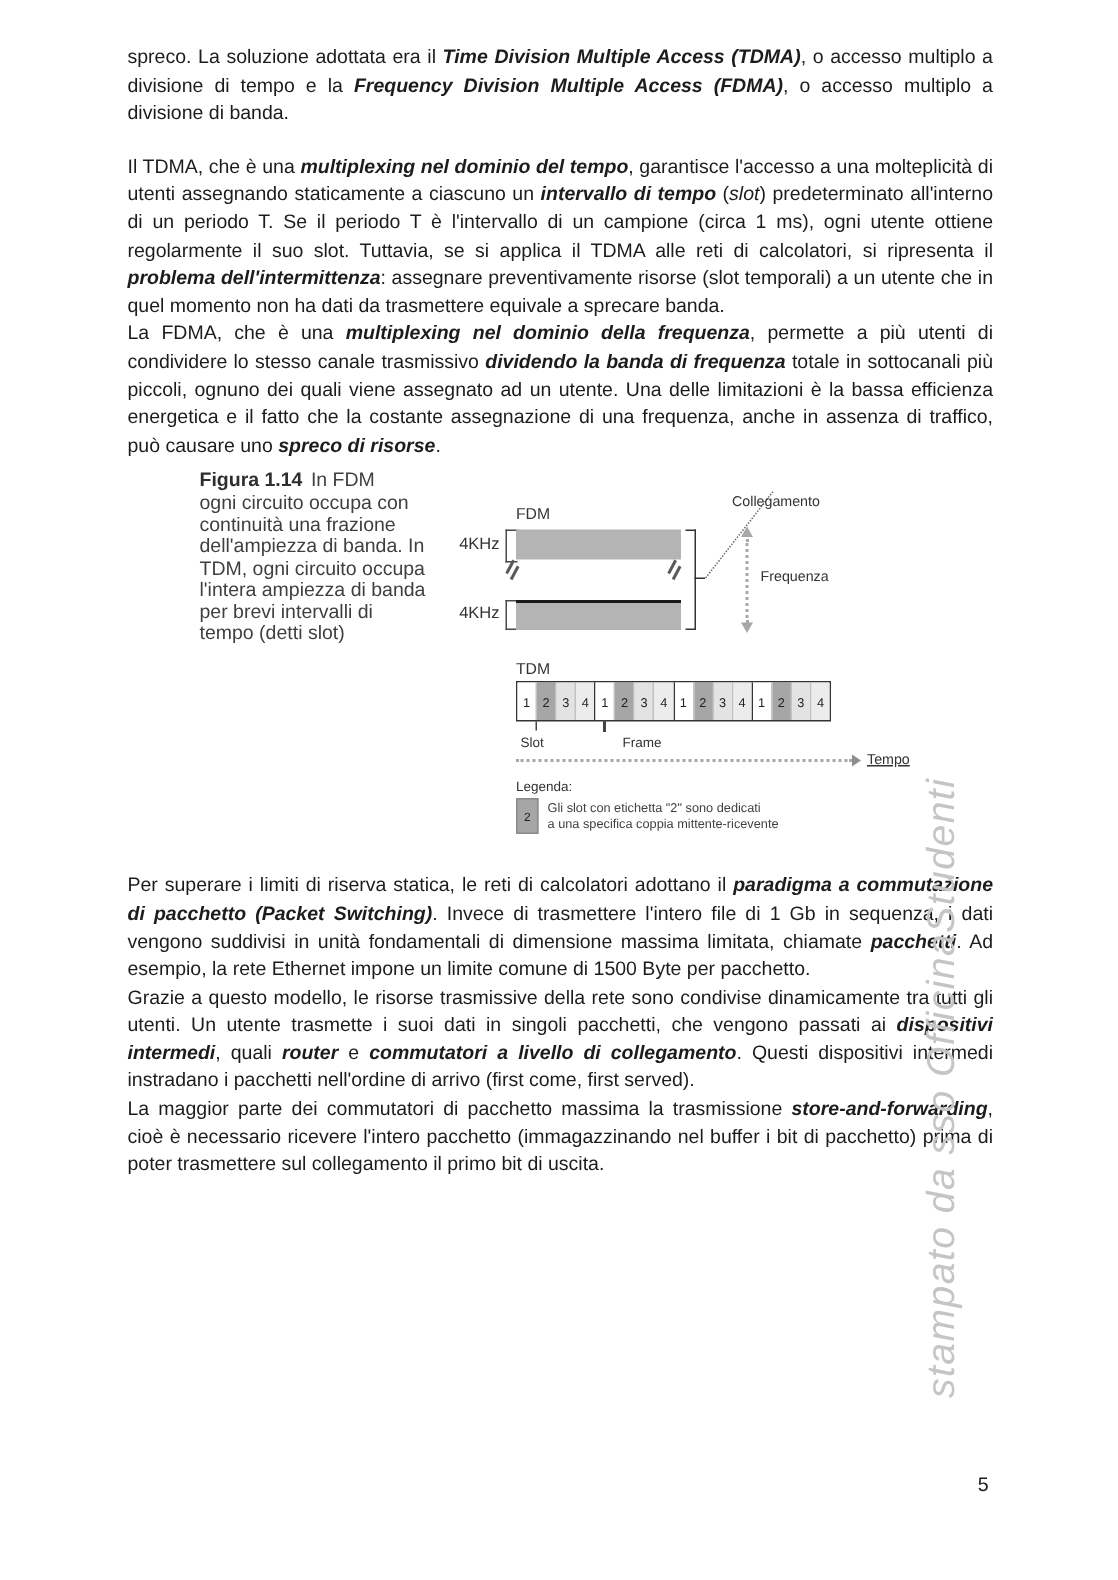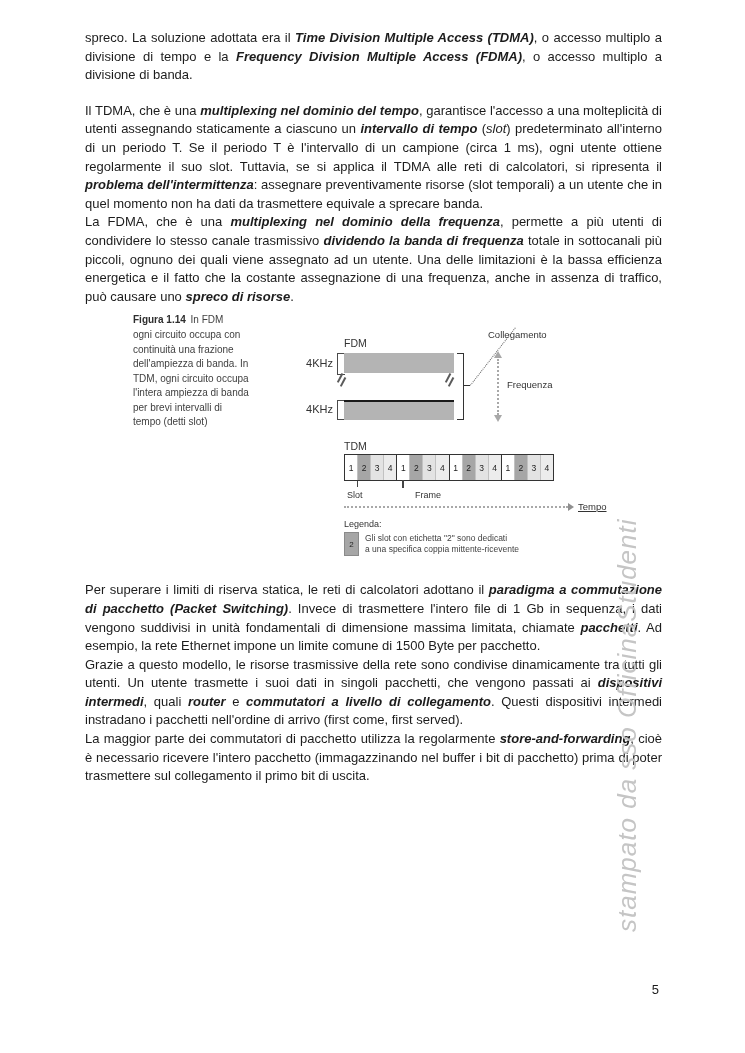--- a/index.html
+++ b/index.html
@@ -12,21 +12,21 @@
   p.p{margin:0;font-size:13px;line-height:18.6px;text-align:justify;}
   p.p b{font-weight:bold;font-style:italic;}
   p.p1{margin-top:29px;}
   p.p2{margin-top:17px;}
   p.p4{margin-top:16px;}
   p.p7{margin-top:16px;}
   .prelines{white-space:pre-line;}
 
   
   .figure{position:relative;height:252px;margin-top:7px;font-size:10px;color:#333;}
-  .fig-caption{position:absolute;left:48px;top:0;width:172px;font-size:10px;line-height:14.6px;color:#3f3f3f;}
+  .fig-caption{position:absolute;left:48px;top:0;width:172px;font-size:13px;line-height:14.6px;color:#3f3f3f;}
   .fig-caption b{color:#2e2e2e;}
   .fig-caption .prelines{margin-left:2px;}
 
   .fdm-label{position:absolute;left:259px;top:24px;font-size:10.5px;}
   .bar{position:absolute;left:259px;width:110px;background:#b4b4b4;}
   .bar-top{top:40px;height:20px;}
   .bar-bottom{top:87px;height:18px;border-top:2px solid #1a1a1a;}
   .bracket{position:absolute;left:252px;width:7px;border:1px solid #4a4a4a;border-right:none;}
   .bracket-top{top:40px;height:20px;}
   .bracket-bottom{top:87px;height:18px;}
@@ -151,18 +151,18 @@
       <div class="tempo-head"></div>
       <div class="tempo-lbl">Tempo</div>
       <div class="legenda">Legenda:</div>
       <div class="legend-box">2</div>
       <div class="legend-text prelines">Gli slot con etichetta "2" sono dedicati
 a una specifica coppia mittente-ricevente</div>
     </div>
 
     <p class="p p4"><span>Per superare i limiti di riserva statica, le reti di calcolatori adottano il </span><b>paradigma a commutazione di pacchetto (Packet Switching)</b><span>. Invece di trasmettere l'intero file di 1 Gb in sequenza, i dati vengono suddivisi in unità fondamentali di dimensione massima limitata, chiamate </span><b>pacchetti</b><span>. Ad esempio, la rete Ethernet impone un limite comune di 1500 Byte per pacchetto.</span></p>
     <p class="p"><span>Grazie a questo modello, le risorse trasmissive della rete sono condivise dinamicamente tra tutti gli utenti. Un utente trasmette i suoi dati in singoli pacchetti, che vengono passati ai </span><b>dispositivi intermedi</b><span>, quali </span><b>router</b><span> e </span><b>commutatori a livello di collegamento</b><span>. Questi dispositivi intermedi instradano i pacchetti nell'ordine di arrivo (first come, first served).</span></p>
-    <p class="p"><span>La maggior parte dei commutatori di pacchetto utilizza la regolarmente </span><b>store-and-forwarding</b><span>, cioè è necessario ricevere l'intero pacchetto (immagazzinando nel buffer i bit di pacchetto) prima di poter trasmettere sul collegamento il primo bit di uscita.</span></p>
+    <p class="p"><span>La maggior parte dei commutatori di pacchetto massima la trasmissione </span><b>store-and-forwarding</b><span>, cioè è necessario ricevere l'intero pacchetto (immagazzinando nel buffer i bit di pacchetto) prima di poter trasmettere sul collegamento il primo bit di uscita.</span></p>
   </div>
 
   <div class="watermark">stampato da sso OfficinaStudenti</div>
   <div class="page-number">5</div>
 </div>
 
 </body></html>

